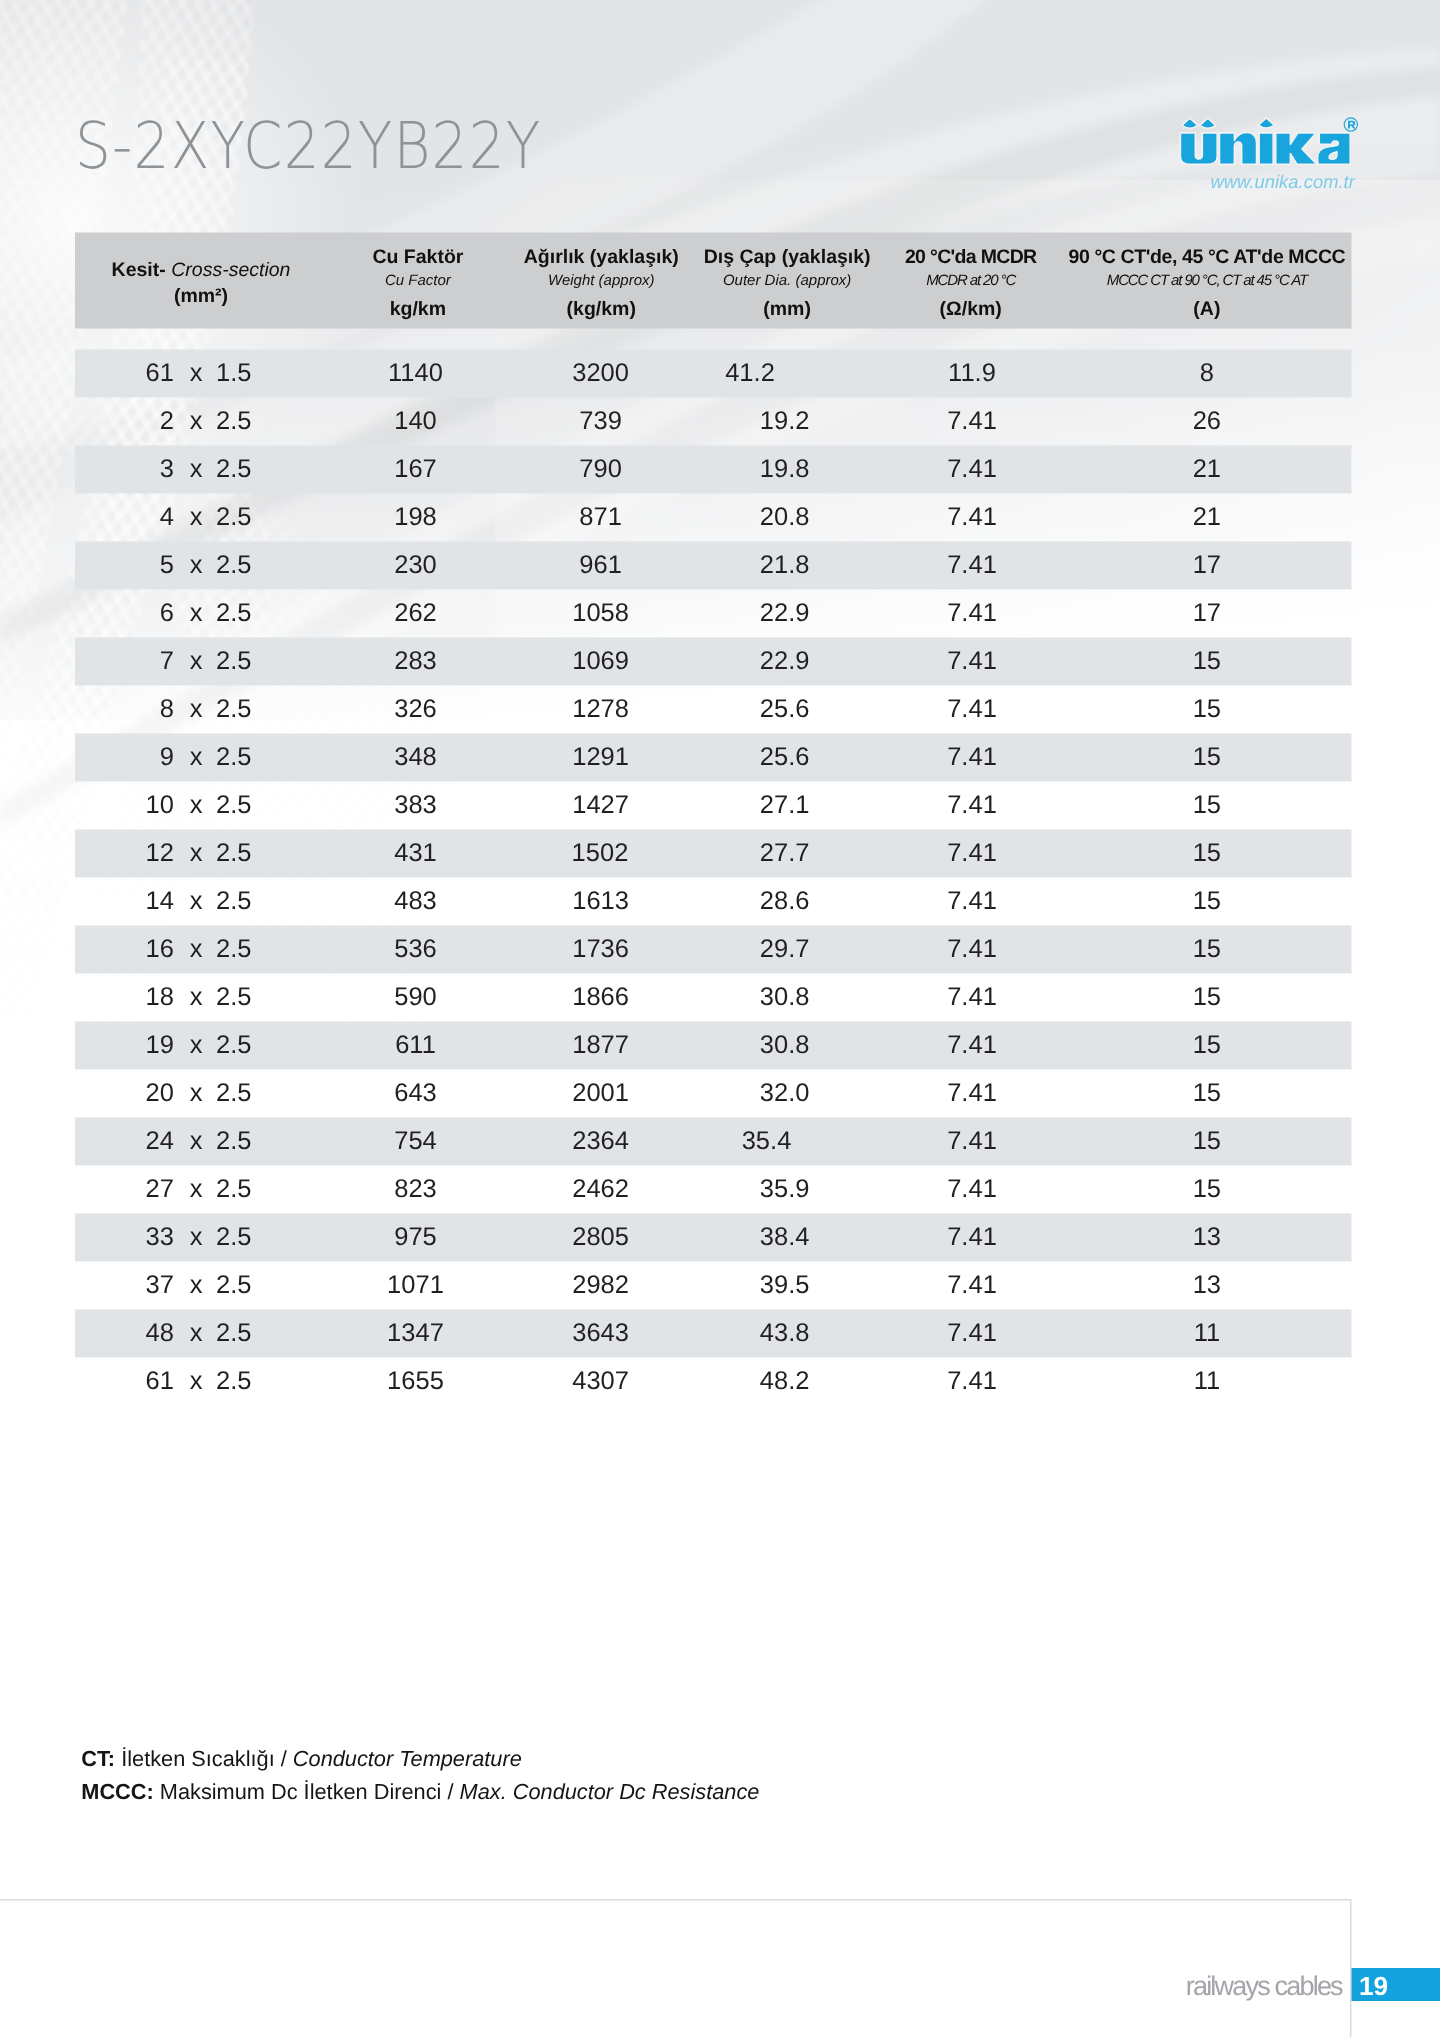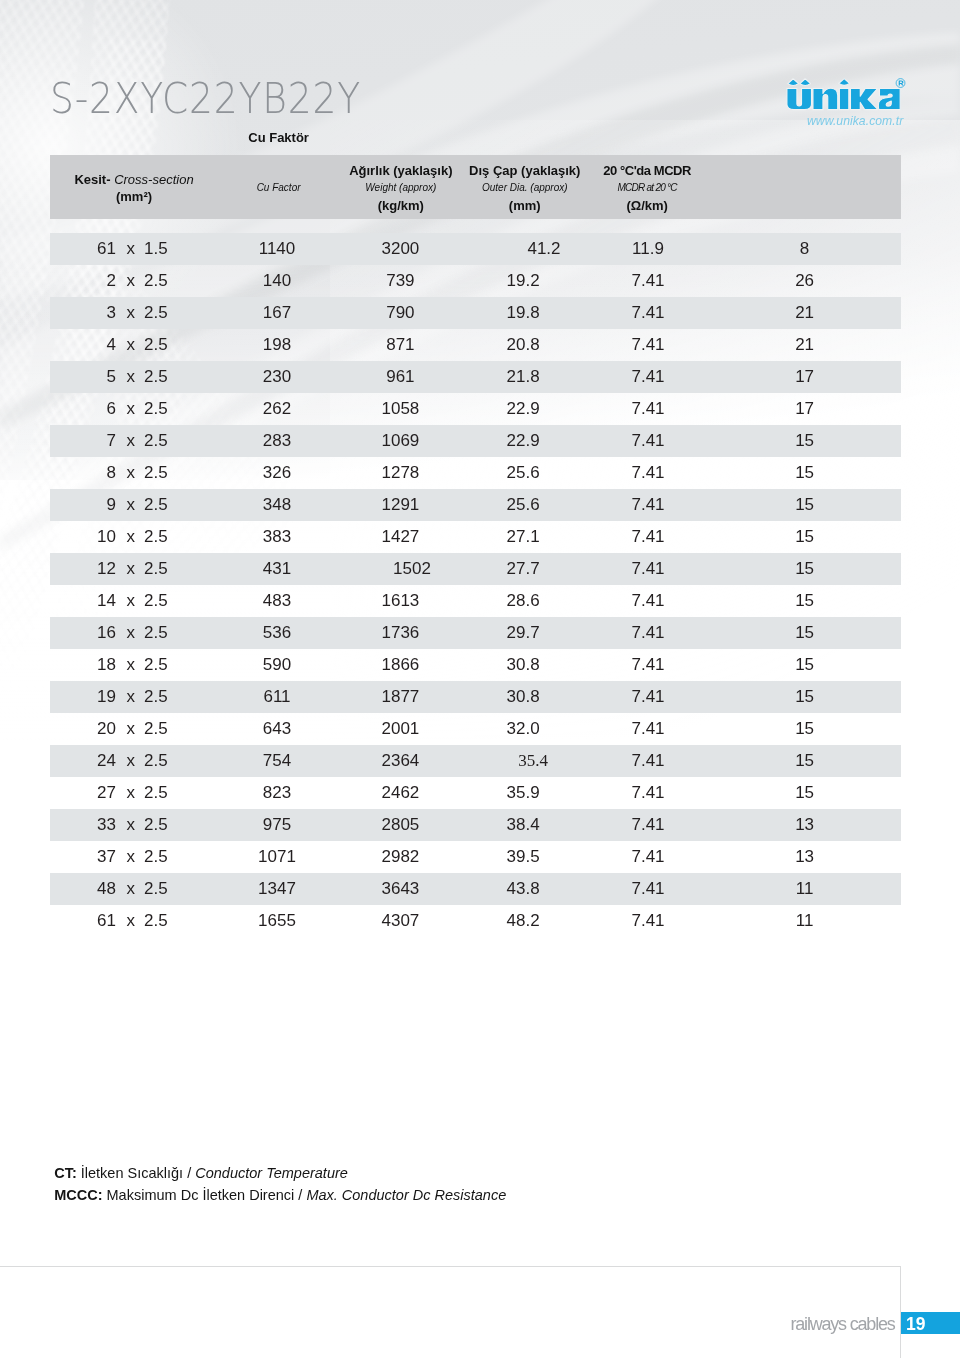--- a/index.html
+++ b/index.html
@@ -236,49 +236,54 @@
       <path d="M 1234 100 L 1234 44 L 1262 44 Q 1286 44 1286 62 Q 1286 76 1272 81 L 1288 100 L 1272 100 L 1259 83 L 1247 83 L 1247 100 Z M 1247 72 L 1260 72 Q 1272 72 1272 63 Q 1272 55 1260 55 L 1247 55 Z" fill="#18a5de"></path>
     </g>
   </svg>
   <div class="logo-url">www.unika.com.tr</div>
 
   <div class="thead">
       <div class="cell" style="left: -6px; width: 180px;">
         <div class="hl1"><b>Kesit-</b> <i style="font-weight:400">Cross-section</i></div>
         <div class="hl3">(mm²)</div>
       </div>
-      <div class="cell" style="left: 168.6px; width: 120px; gap: 33px;">
+      <div class="cell" style="left: 168.6px; width: 120px;">
         <div class="hl1">Cu Faktör</div>
         <div class="hl2">Cu Factor</div>
         <div class="hl3">kg/km</div>
       </div>
       <div class="cell" style="left: 404.75px; width: 140px;">
         <div class="hl1">Dış Çap (yaklaşık)</div>
         <div class="hl2">Outer Dia. (approx)</div>
         <div class="hl3">(mm)</div>
       </div>
       <div class="cell" style="left: 280.85px; width: 140px;">
         <div class="hl1">Ağırlık (yaklaşık)</div>
         <div class="hl2">Weight (approx)</div>
         <div class="hl3">(kg/km)</div>
       </div>
       <div class="cell" style="left: 532.15px; width: 130px;">
         <div class="hl1 sq3">20 °C'da MCDR</div>
         <div class="hl2 sq2">MCDR at 20 °C</div>
         <div class="hl3">(Ω/km)</div>
       </div>
+      <div class="cell" style="left: 649.6px; width: 210px;">
+        <div class="hl1 sq">90 °C CT'de, 45 °C AT'de  MCCC</div>
+        <div class="hl2 sq2">MCCC CT at 90 °C, CT at 45 °C AT</div>
+        <div class="hl3">(A)</div>
+      </div>
     </div>
   <div class="rows">
       <div class="row alt">
         <div class="c n1" style="left: 0px; width: 66px;">61</div>
         <div class="c n2" style="left: 76.5px; width: 8px;">x</div>
         <div class="c n3" style="left: 94px; width: 80px;">1.5</div>
         <div class="c" style="left: 167px; width: 120px;">1140</div>
         <div class="c" style="left: 290.4px; width: 120px;">3200</div>
-        <div class="c" style="left: 434px; width: 120px; text-align: center;">41.2</div>
+        <div class="c" style="left: 390px; width: 120px; text-align: center;">41.2</div>
         <div class="c" style="left: 538px; width: 120px;">11.9</div>
         <div class="c" style="left: 694.6px; width: 120px;">8</div>
       </div>
       <div class="row">
         <div class="c n1" style="left: 0px; width: 66px;">2</div>
         <div class="c n2" style="left: 76.5px; width: 8px;">x</div>
         <div class="c n3" style="left: 94px; width: 80px;">2.5</div>
         <div class="c" style="left: 167px; width: 120px;">140</div>
         <div class="c" style="left: 290.4px; width: 120px;">739</div>
         <div class="c" style="left: 413.1px; width: 120px;">19.2</div>
@@ -363,21 +368,21 @@
         <div class="c" style="left: 290.4px; width: 120px;">1427</div>
         <div class="c" style="left: 413.1px; width: 120px;">27.1</div>
         <div class="c" style="left: 538px; width: 120px;">7.41</div>
         <div class="c" style="left: 694.6px; width: 120px;">15</div>
       </div>
       <div class="row alt">
         <div class="c n1" style="left: 0px; width: 66px;">12</div>
         <div class="c n2" style="left: 76.5px; width: 8px;">x</div>
         <div class="c n3" style="left: 94px; width: 80px;">2.5</div>
         <div class="c" style="left: 167px; width: 120px;">431</div>
-        <div class="c" style="left: 302px; width: 120px;">1502</div>
+        <div class="c" style="left: 290px; width: 120px;">1502</div>
         <div class="c" style="left: 413.1px; width: 120px;">27.7</div>
         <div class="c" style="left: 538px; width: 120px;">7.41</div>
         <div class="c" style="left: 694.6px; width: 120px;">15</div>
       </div>
       <div class="row">
         <div class="c n1" style="left: 0px; width: 66px;">14</div>
         <div class="c n2" style="left: 76.5px; width: 8px;">x</div>
         <div class="c n3" style="left: 94px; width: 80px;">2.5</div>
         <div class="c" style="left: 167px; width: 120px;">483</div>
         <div class="c" style="left: 290.4px; width: 120px;">1613</div>
@@ -424,21 +429,21 @@
         <div class="c" style="left: 413.1px; width: 120px;">32.0</div>
         <div class="c" style="left: 538px; width: 120px;">7.41</div>
         <div class="c" style="left: 694.6px; width: 120px;">15</div>
       </div>
       <div class="row alt">
         <div class="c n1" style="left: 0px; width: 66px;">24</div>
         <div class="c n2" style="left: 76.5px; width: 8px;">x</div>
         <div class="c n3" style="left: 94px; width: 80px;">2.5</div>
         <div class="c" style="left: 167px; width: 120px;">754</div>
         <div class="c" style="left: 290.4px; width: 120px;">2364</div>
-        <div class="c" style="left: 423px; width: 120px; font-family: Liberation Serif, serif;">35.4</div>
+        <div class="c" style="left: 401px; width: 120px;">35.4</div>
         <div class="c" style="left: 538px; width: 120px;">7.41</div>
         <div class="c" style="left: 694.6px; width: 120px;">15</div>
       </div>
       <div class="row">
         <div class="c n1" style="left: 0px; width: 66px;">27</div>
         <div class="c n2" style="left: 76.5px; width: 8px;">x</div>
         <div class="c n3" style="left: 94px; width: 80px;">2.5</div>
         <div class="c" style="left: 167px; width: 120px;">823</div>
         <div class="c" style="left: 290.4px; width: 120px;">2462</div>
         <div class="c" style="left: 413.1px; width: 120px;">35.9</div>

